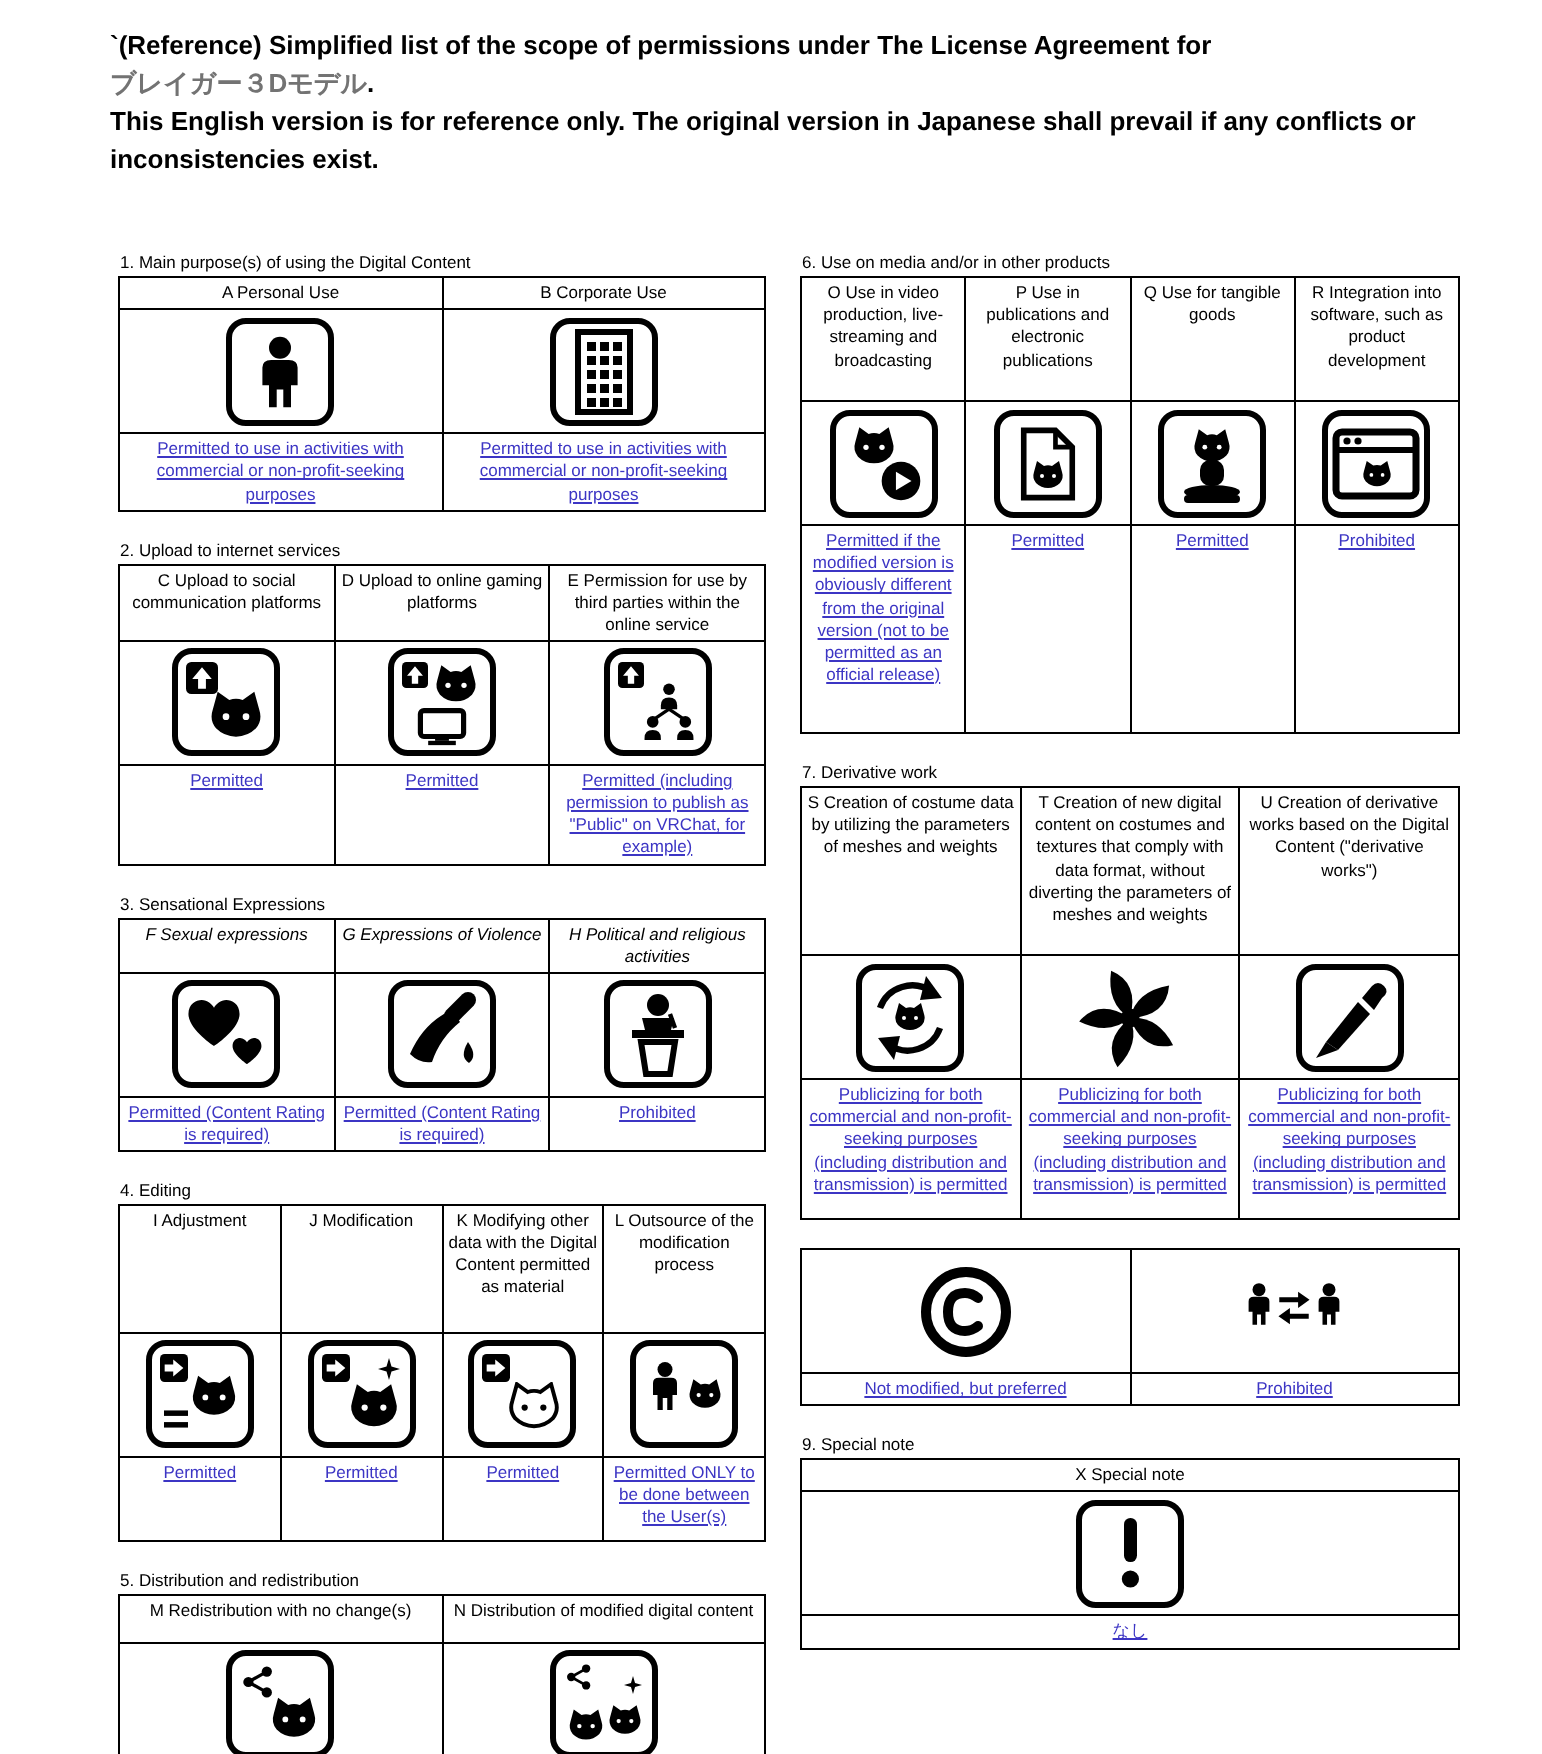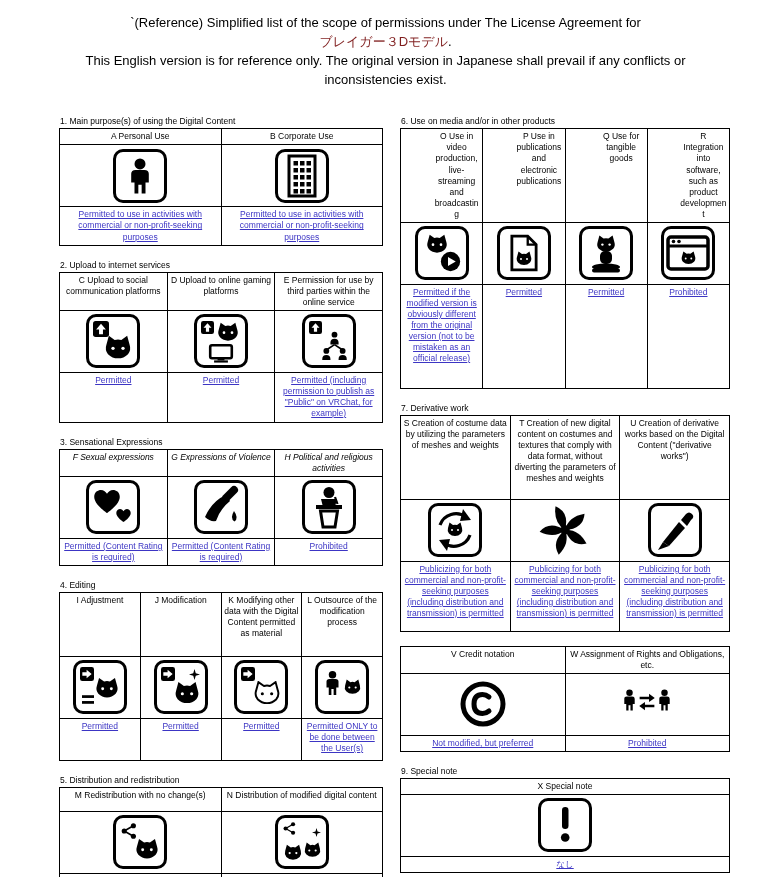--- a/index.html
+++ b/index.html
@@ -1,21 +1,21 @@
 <!DOCTYPE html>
 <html><head>
 <meta charset="utf-8">
 <style>
   * { box-sizing: border-box; }
   body {
     margin: 0; width: 771px; height: 877px; background: #fff;
     font-family: "Liberation Sans", sans-serif; color: #000; overflow: hidden;
   }
-  .title-block { text-align: center; font-weight: 400; font-size: 13px; line-height: 1.45; padding: 14px 55px 0 55px; margin-bottom: 27px; }
-  .model { color: #7f1d1d; }
+  .title-block { text-align: left; font-weight: 700; font-size: 13px; line-height: 1.45; padding: 14px 55px 0 55px; margin-bottom: 37px; }
+  .model { color: #737373; }
   .cols { display: flex; padding-left: 59px; }
   .col-l { width: 324px; margin-right: 17px; flex: none; }
   .col-r { width: 330px; flex: none; }
   .section { margin-bottom: 14px; }
   .sec-label { font-size: 8.5px; margin: 0 0 2px 1px; }
   table.perm-table { border-collapse: collapse; width: 100%; table-layout: fixed; }
   .perm-table td {
     border: 1px solid #000; padding: 2px; font-size: 8.5px; line-height: 1.3;
     text-align: center; vertical-align: top; word-wrap: break-word;
   }
@@ -23,21 +23,21 @@
   td.txt { color: #3c35c4; text-decoration: underline; margin-left: 17px; }
   .icon-frame {
     width: 54px; height: 54px; border: 3px solid #000; border-radius: 10px;
     display: flex; align-items: center; justify-content: center; margin: 0 auto; background: #fff;
   }
   .icon-plain { display: flex; align-items: center; justify-content: center; }
   table.t2 tr.r-hdr td { height: 34px; }
   table.t3 tr.r-hdr td { height: 24px; font-style: italic; }
   table.t4 tr.r-hdr td { height: 64px; }
   table.t5 tr.r-hdr td { height: 24px; margin-top: 13px; }
-  table.t6 tr.r-hdr td { height: 62px; padding-left: 32px; }
+  table.t6 tr.r-hdr td { height: 62px; }
   table.t7 tr.r-hdr td { height: 84px; text-align: center; }
   table.t8 tr.r-hdr td { height: 24px; }
   table.t2 tr.r-txt td { height: 50px; }
   table.t4 tr.r-txt td { height: 42px; }
   table.t6 tr.r-txt td { height: 104px; }
   table.t7 tr.r-txt td { height: 70px; text-align: center; }
   svg { display: block; }
 </style>
 </head>
 <body>
@@ -429,21 +429,21 @@
         <td class="ic">
           <div class="icon-frame">
             <svg width="44" height="44" viewBox="0 0 44 44">
               <use href="#appwindow" x="0" y="4" width="44" height="36"></use>
               <use href="#cat" x="14" y="20" width="17" height="14"></use>
             </svg>
           </div>
         </td>
       </tr>
       <tr class="r-txt">
-        <td class="txt">Permitted if the modified version is obviously different from the original version (not to be mistaken as an official release)</td>
+        <td class="txt">Permitted if the modified version is obviously different from the original version (not to be permitted as an official release)</td>
         <td class="txt">Permitted</td>
         <td class="txt">Permitted</td>
         <td class="txt">Prohibited</td>
       </tr>
     </tbody>
         </table>
   </div>
 
   <div class="section">
     <div class="sec-label">7. Derivative work</div>
@@ -483,24 +483,20 @@
         <td class="txt">Publicizing for both commercial and non-profit-seeking purposes (including distribution and transmission) is permitted</td>
         <td class="txt">Publicizing for both commercial and non-profit-seeking purposes (including distribution and transmission) is permitted</td>
       </tr>
     </tbody>
         </table>
   </div>
 
   <div class="section">
     <table class="perm-table t8">
           <tbody>
-      <tr class="r-hdr">
-        <td class="hdr">V Credit notation</td>
-        <td class="hdr">W Assignment of Rights and Obligations, etc.</td>
-      </tr>
       <tr class="r-ic">
         <td class="ic">
           <div class="icon-plain">
             <svg width="48" height="48" viewBox="0 0 48 48">
               <circle cx="24" cy="24" r="20" fill="none" stroke="#000" stroke-width="5"></circle>
               <path d="M30 17 Q27 14.5 23.5 14.5 Q15 14.5 15 24 Q15 33.5 23.5 33.5 Q27 33.5 30 31" fill="none" stroke="#000" stroke-width="5" stroke-linecap="round"></path>
             </svg>
           </div>
         </td>
         <td class="ic">

